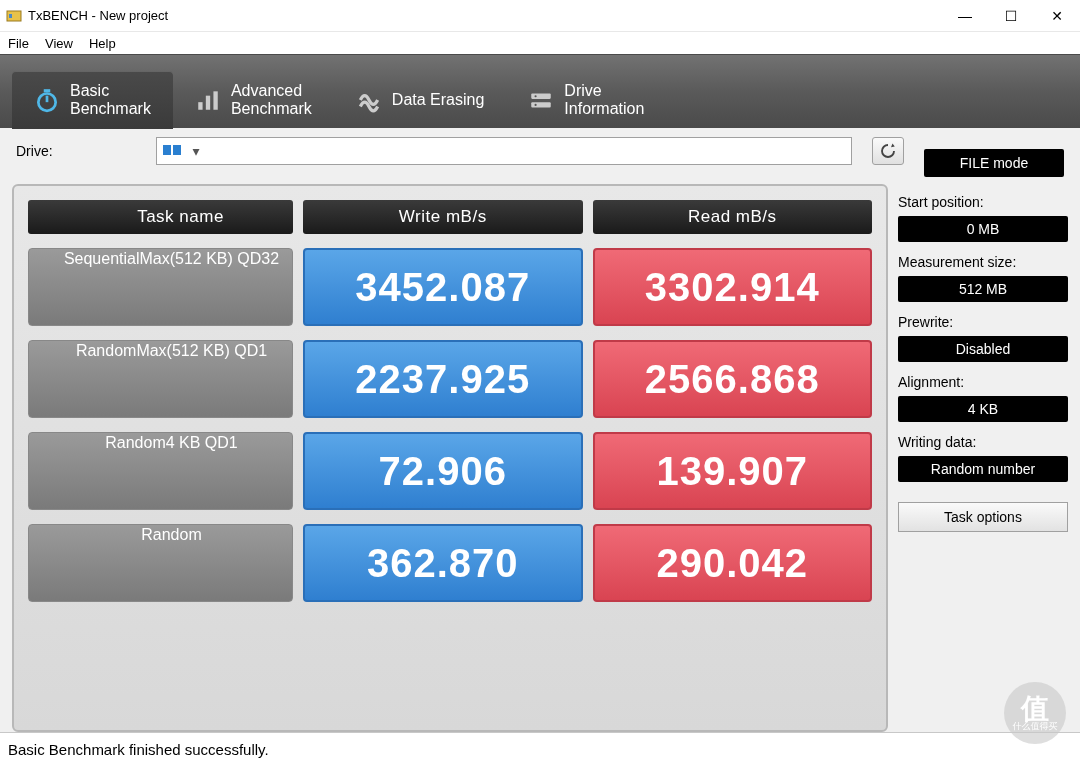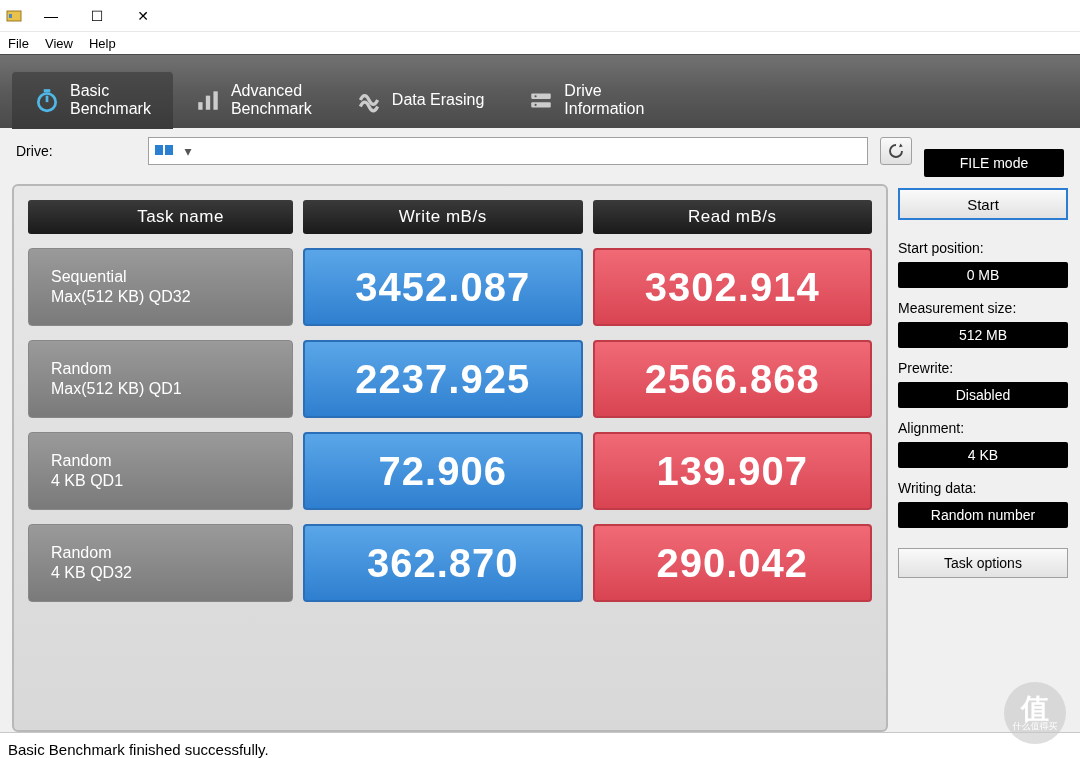--- a/index.html
+++ b/index.html
@@ -13,37 +13,37 @@
 
 .menubar { height: 22px; display: flex; align-items: center; padding: 0 8px; font-size: 13px; gap: 16px; background: #fff; }
 .menubar span { color: #000; }
 
 .tabbar { height: 74px; background: linear-gradient(#727272, #5a5a5a 50%, #4a4a4a); display: flex; align-items: center; padding: 16px 12px; border-top: 1px solid #4a4a4a; }
 .tab { display: flex; align-items: center; gap: 10px; padding: 8px 22px; color: #fff; font-size: 16px; border-radius: 4px 4px 0 0; height: 58px; margin-top: 16px; cursor: pointer; }
 .tab.active { background: linear-gradient(#4a4a4a, #3a3a3a); box-shadow: inset 0 1px 0 rgba(255,255,255,0.15); }
 .tab .tab-icon { width: 26px; height: 26px; display: flex; align-items: center; justify-content: center; }
 .tab .tab-text { line-height: 1.1; }
 
-.drive-row { height: 46px; display: flex; align-items: center; padding: 0 16px; background: #f0f0f0; gap: 12px; }
+.drive-row { height: 46px; display: flex; align-items: center; padding: 0 16px; background: #f0f0f0; gap: 20px; }
 .drive-label { font-size: 14px; color: #000; width: 120px; }
 .drive-select { flex: 1; height: 28px; background: #fff; border: 1px solid #a0a0a0; display: flex; align-items: center; padding: 0 6px; font-size: 14px; gap: 6px; }
 .drive-select .sel-text { flex: 1; }
 .drive-select .chev { width: 18px; text-align: center; color: #555; }
 .refresh-btn { width: 32px; height: 28px; background: linear-gradient(#fafafa,#e0e0e0); border: 1px solid #a0a0a0; border-radius: 3px; display:flex; align-items:center; justify-content:center; }
 .file-mode-btn { width: 140px; height: 28px; background: #000; color: #fff; font-size: 14px; display: flex; align-items: center; justify-content: center; border-radius: 2px; margin-top: 24px; }
 
 .main-area { display: flex; padding: 10px 12px 0 12px; gap: 10px; background: #f0f0f0; height: 558px; }
 .bench-panel { flex: 1; background: linear-gradient(#e8e8e8,#d8d8d8); border: 2px solid #b8b8b8; border-radius: 6px; padding: 14px; display: flex; flex-direction: column; gap: 14px; }
 
 .hdr-row { display: flex; gap: 10px; }
 .hdr-cell { flex: 1; height: 34px; background: linear-gradient(#3a3a3a,#1a1a1a); color: #fff; display: flex; align-items: center; justify-content: center; font-size: 17px; border-radius: 3px; font-family: "Trebuchet MS", sans-serif; letter-spacing: 0.5px; }
 .hdr-cell.task { flex: 0 0 265px; padding-left: 40px; }
 
 .data-row { display: flex; gap: 10px; height: 78px; }
-.task-cell { flex: 0 0 265px; background: linear-gradient(#9a9a9a,#7a7a7a); border: 1px solid #888; border-radius: 4px; color: #fff; display: flex; flex-direction: column; justify-content: center; padding-left: 22px; font-size: 16px; line-height: 1.25; font-family: "Trebuchet MS", sans-serif; }
+.task-cell { flex: 0 0 265px; background: linear-gradient(#9a9a9a,#7a7a7a); border: 1px solid #888; border-radius: 4px; color: #fff; display: flex; flex-direction: row; justify-content: center; padding-left: 22px; font-size: 16px; line-height: 1.25; font-family: "Trebuchet MS", sans-serif; }
 .val-cell { flex: 1; border-radius: 4px; color: #fff; display: flex; align-items: center; justify-content: center; font-size: 40px; font-weight: bold; font-family: "Arial Narrow", Arial, sans-serif; letter-spacing: 1px; }
 .val-cell.read { background: linear-gradient(#5aa6e8,#2f7fd0); border: 2px solid #2a6fb8; }
 .val-cell.write { background: linear-gradient(#f06a76,#d94452); border: 2px solid #c03a48; }
 
 .side-panel { width: 170px; display: flex; flex-direction: column; gap: 6px; padding-top: 4px; }
 .start-btn { height: 32px; background: linear-gradient(#fafafa,#e2e2e2); border: 2px solid #2b7cd3; display: flex; align-items: center; justify-content: center; font-size: 15px; margin-bottom: 8px; }
 .side-label { font-size: 14px; color: #000; margin-top: 6px; }
 .side-val { height: 26px; background: #000; color: #fff; display: flex; align-items: center; justify-content: center; font-size: 14px; border-radius: 2px; }
 .side-btn { height: 30px; background: linear-gradient(#fafafa,#e2e2e2); border: 1px solid #a0a0a0; display: flex; align-items: center; justify-content: center; font-size: 14px; margin-top: 6px; }
 
@@ -56,20 +56,21 @@
 </head>
 <body>
 
 <div class="titlebar">
   <span class="app-icon">
     <svg viewBox="0 0 16 16">
         <rect x="1" y="3" width="14" height="10" fill="#e8c24a" stroke="#9a7a20"></rect>
         <rect x="3" y="6" width="3" height="4" fill="#4a88c8"></rect>
       </svg>
   </span>
+  <span class="title">TxBENCH - New project</span>
   <div class="win-controls">
     <div class="win-btn">—</div>
     <div class="win-btn">☐</div>
     <div class="win-btn">✕</div>
   </div>
 </div>
 
 <div class="menubar">
   <span>File</span>
   <span>View</span>
@@ -171,29 +172,27 @@
         <span>Random</span>
         <span>4 KB QD1</span>
       </div>
       <div class="val-cell read">72.906</div>
       <div class="val-cell write">139.907</div>
     </div>
 
     <div class="data-row">
       <div class="task-cell">
         <span>Random</span>
-        <span>4 KB QD32</span>
       </div>
       <div class="val-cell read">362.870</div>
       <div class="val-cell write">290.042</div>
     </div>
   </div>
 
   <div class="side-panel">
-    <div class="start-btn">Start</div>
 
     <div class="side-label">Start position:</div>
     <div class="side-val">0 MB</div>
 
     <div class="side-label">Measurement size:</div>
     <div class="side-val">512 MB</div>
 
     <div class="side-label">Prewrite:</div>
     <div class="side-val">Disabled</div>
 

